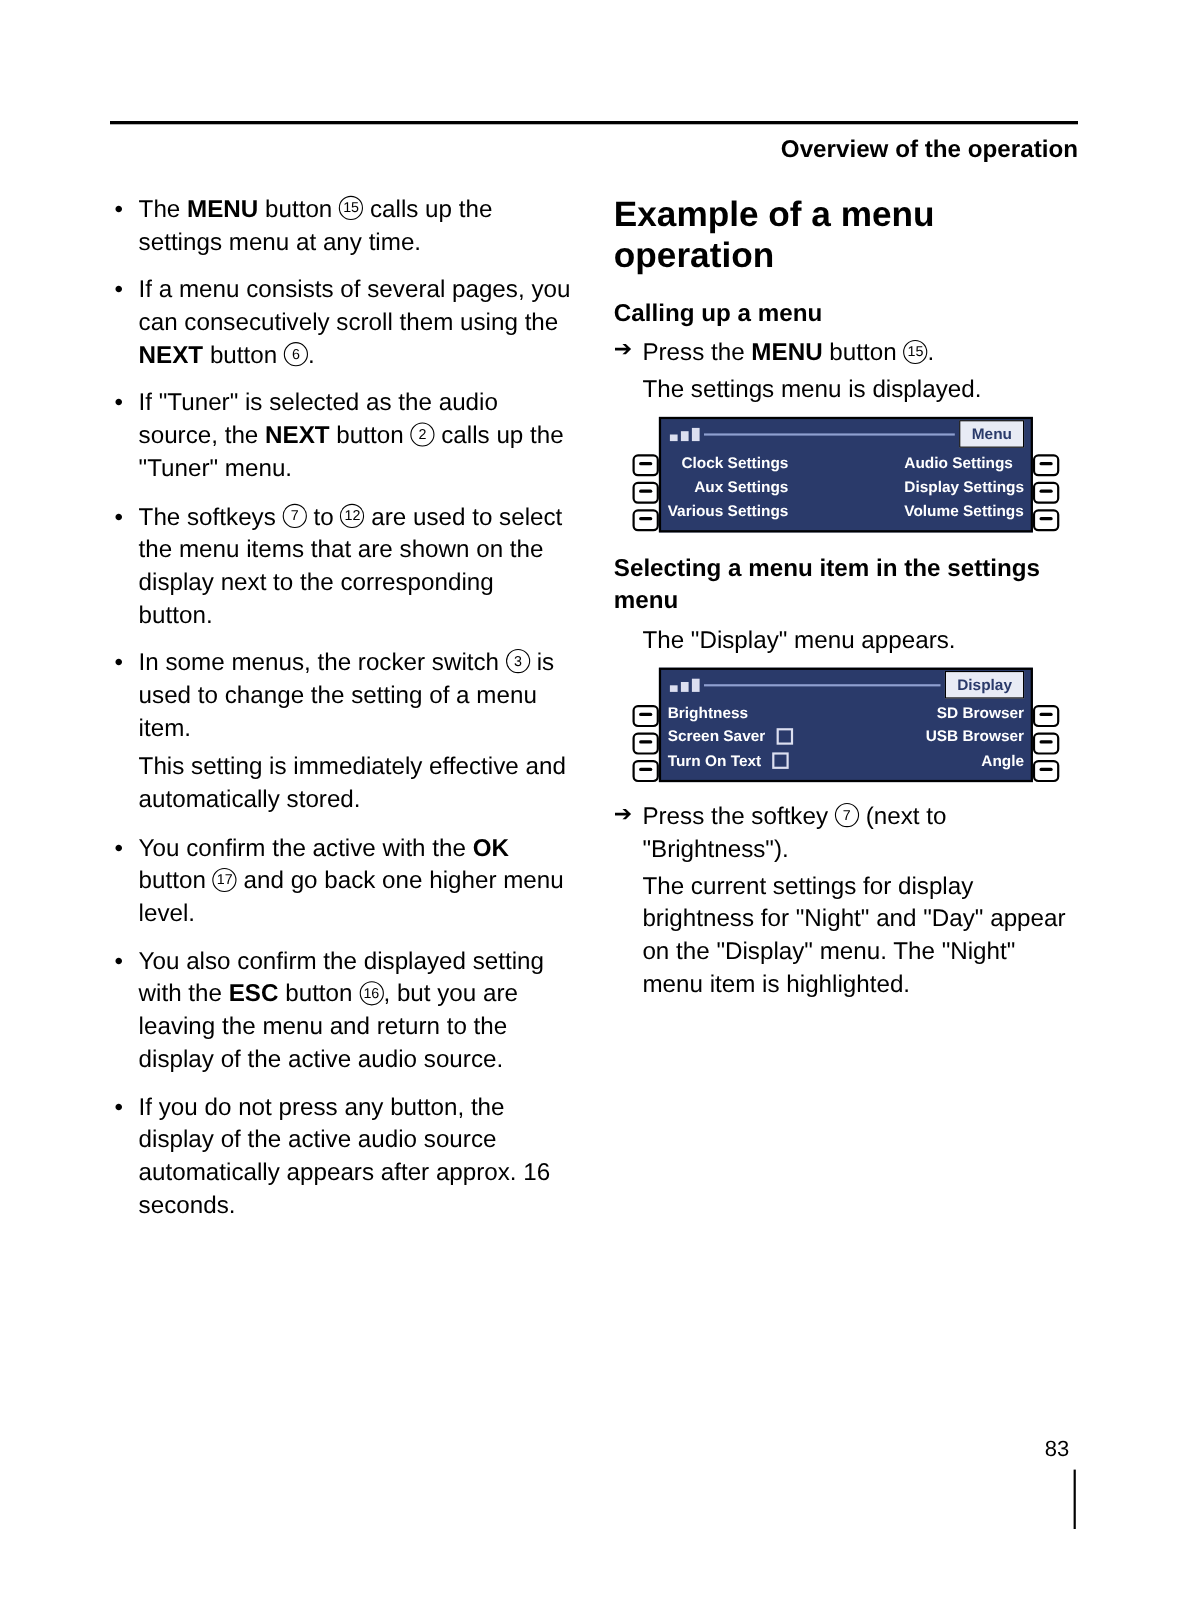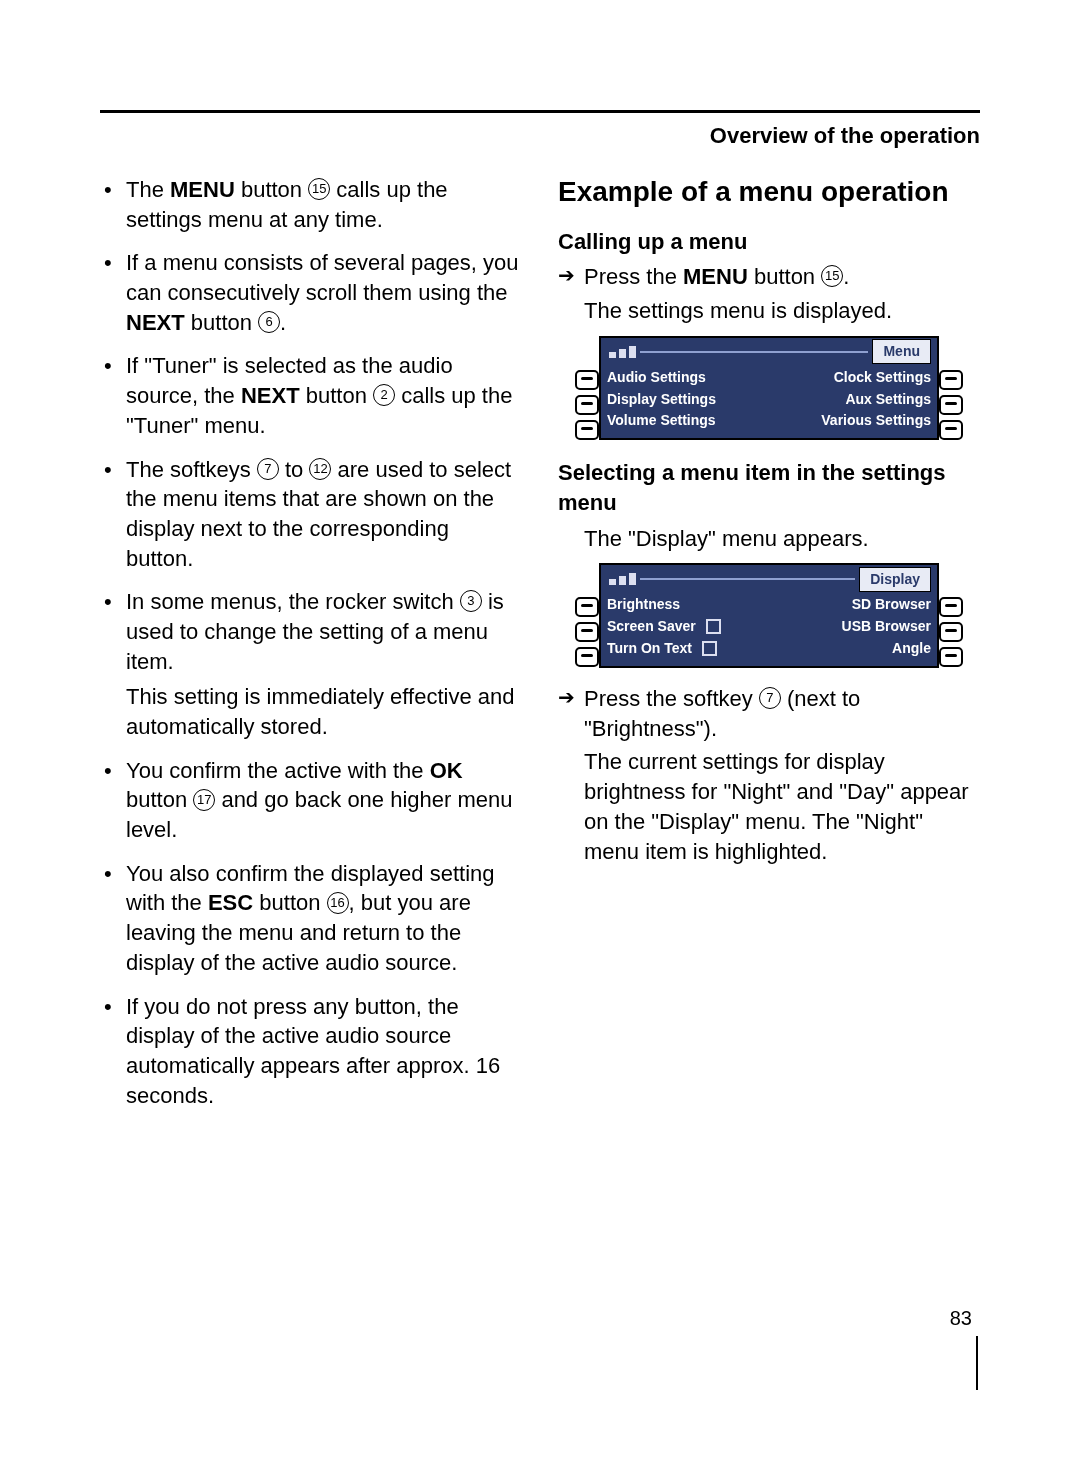--- a/index.html
+++ b/index.html
@@ -65,21 +65,21 @@
     line-height: 20px;
     font-size: 13px;
     text-align: center;
     vertical-align: middle;
     padding: 0 2px;
     box-sizing: border-box;
     position: relative;
     top: -2px;
   }
   h2.section {
-    font-size: 28px;
+    font-size: 32px;
     font-weight: bold;
     margin: 0 0 10px 0;
     line-height: 1.2;
   }
   h3.sub {
     font-size: 22px;
     font-weight: bold;
     margin: 18px 0 6px 0;
   }
   p { margin: 0 0 8px 0; }
@@ -283,29 +283,29 @@
           <div class="screen-top">
             <div class="bars">
                 <span></span>
                 <span></span>
                 <span></span>
               </div>
             <div class="topline"></div>
             <div class="tab">Menu</div>
           </div>
           <div class="screen-body">
+            <div class="screen-col right">
+              <div class="srow">Clock Settings</div>
+              <div class="srow">Aux Settings</div>
+              <div class="srow">Various Settings</div>
+            </div>
             <div class="screen-col">
               <div class="srow">Audio   Settings</div>
               <div class="srow">Display Settings</div>
               <div class="srow">Volume Settings</div>
-            </div>
-            <div class="screen-col right">
-              <div class="srow">Clock Settings</div>
-              <div class="srow">Aux Settings</div>
-              <div class="srow">Various Settings</div>
             </div>
           </div>
         </div>
       </div>
 
       <h3 class="sub">Selecting a menu item in the settings menu</h3>
       <div class="indent">The "Display" menu appears.</div>
 
       <div class="screen">
         <div class="side-knobs left">

